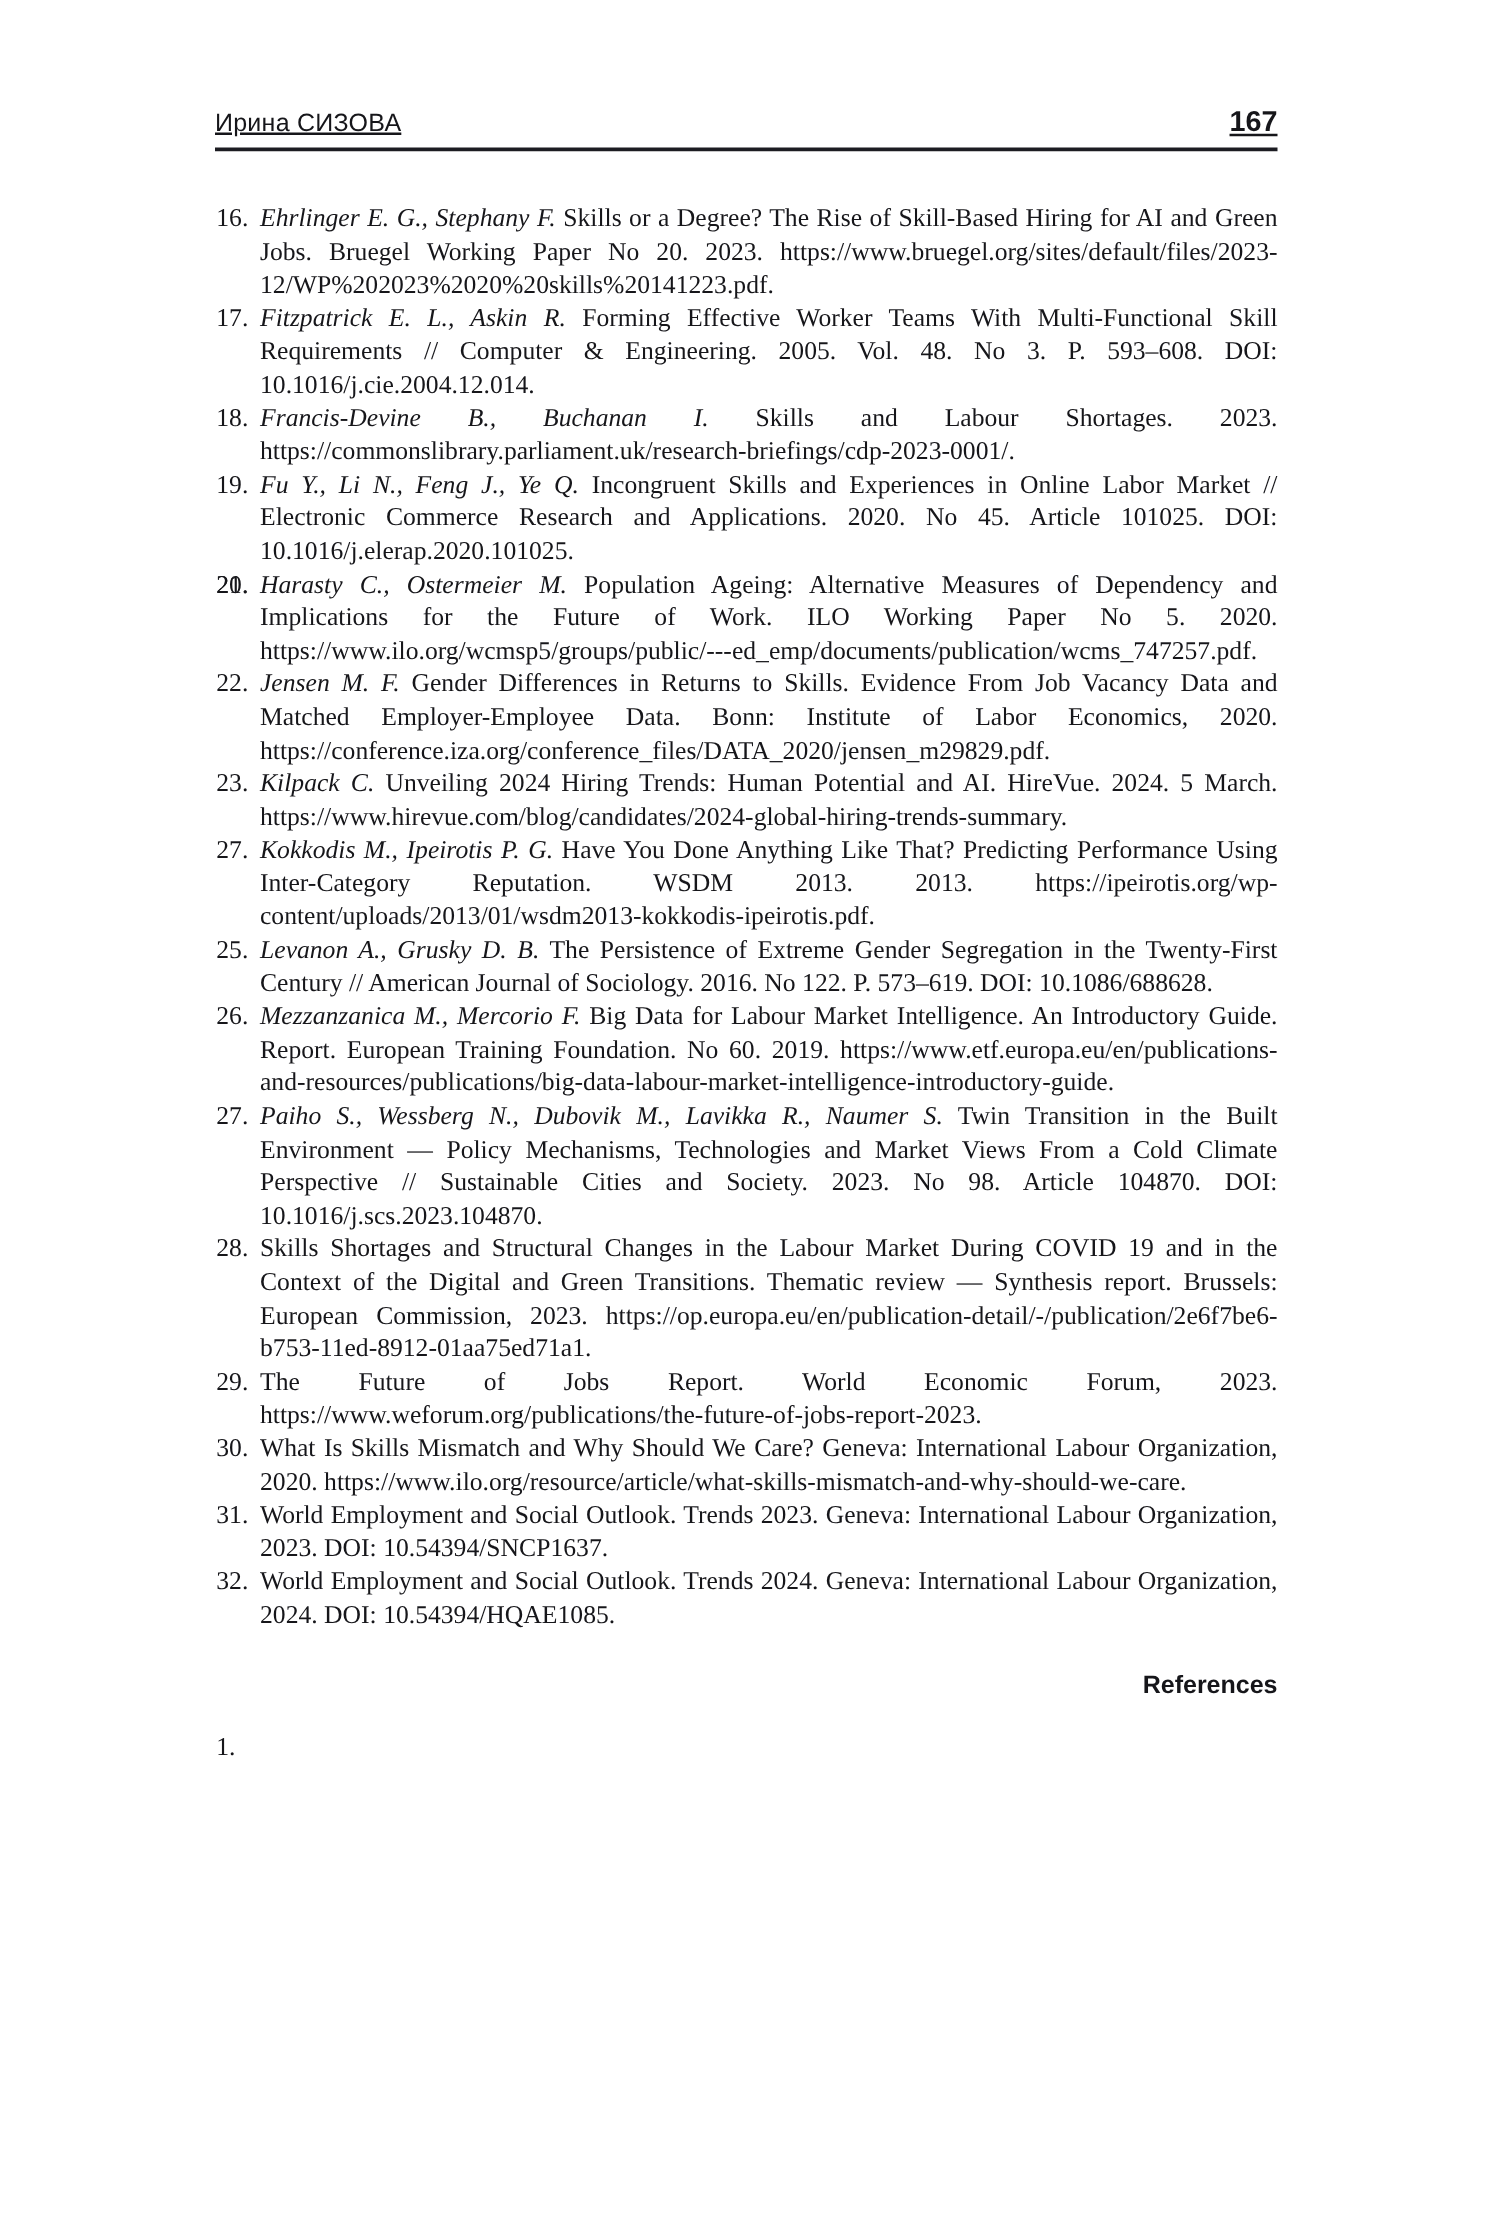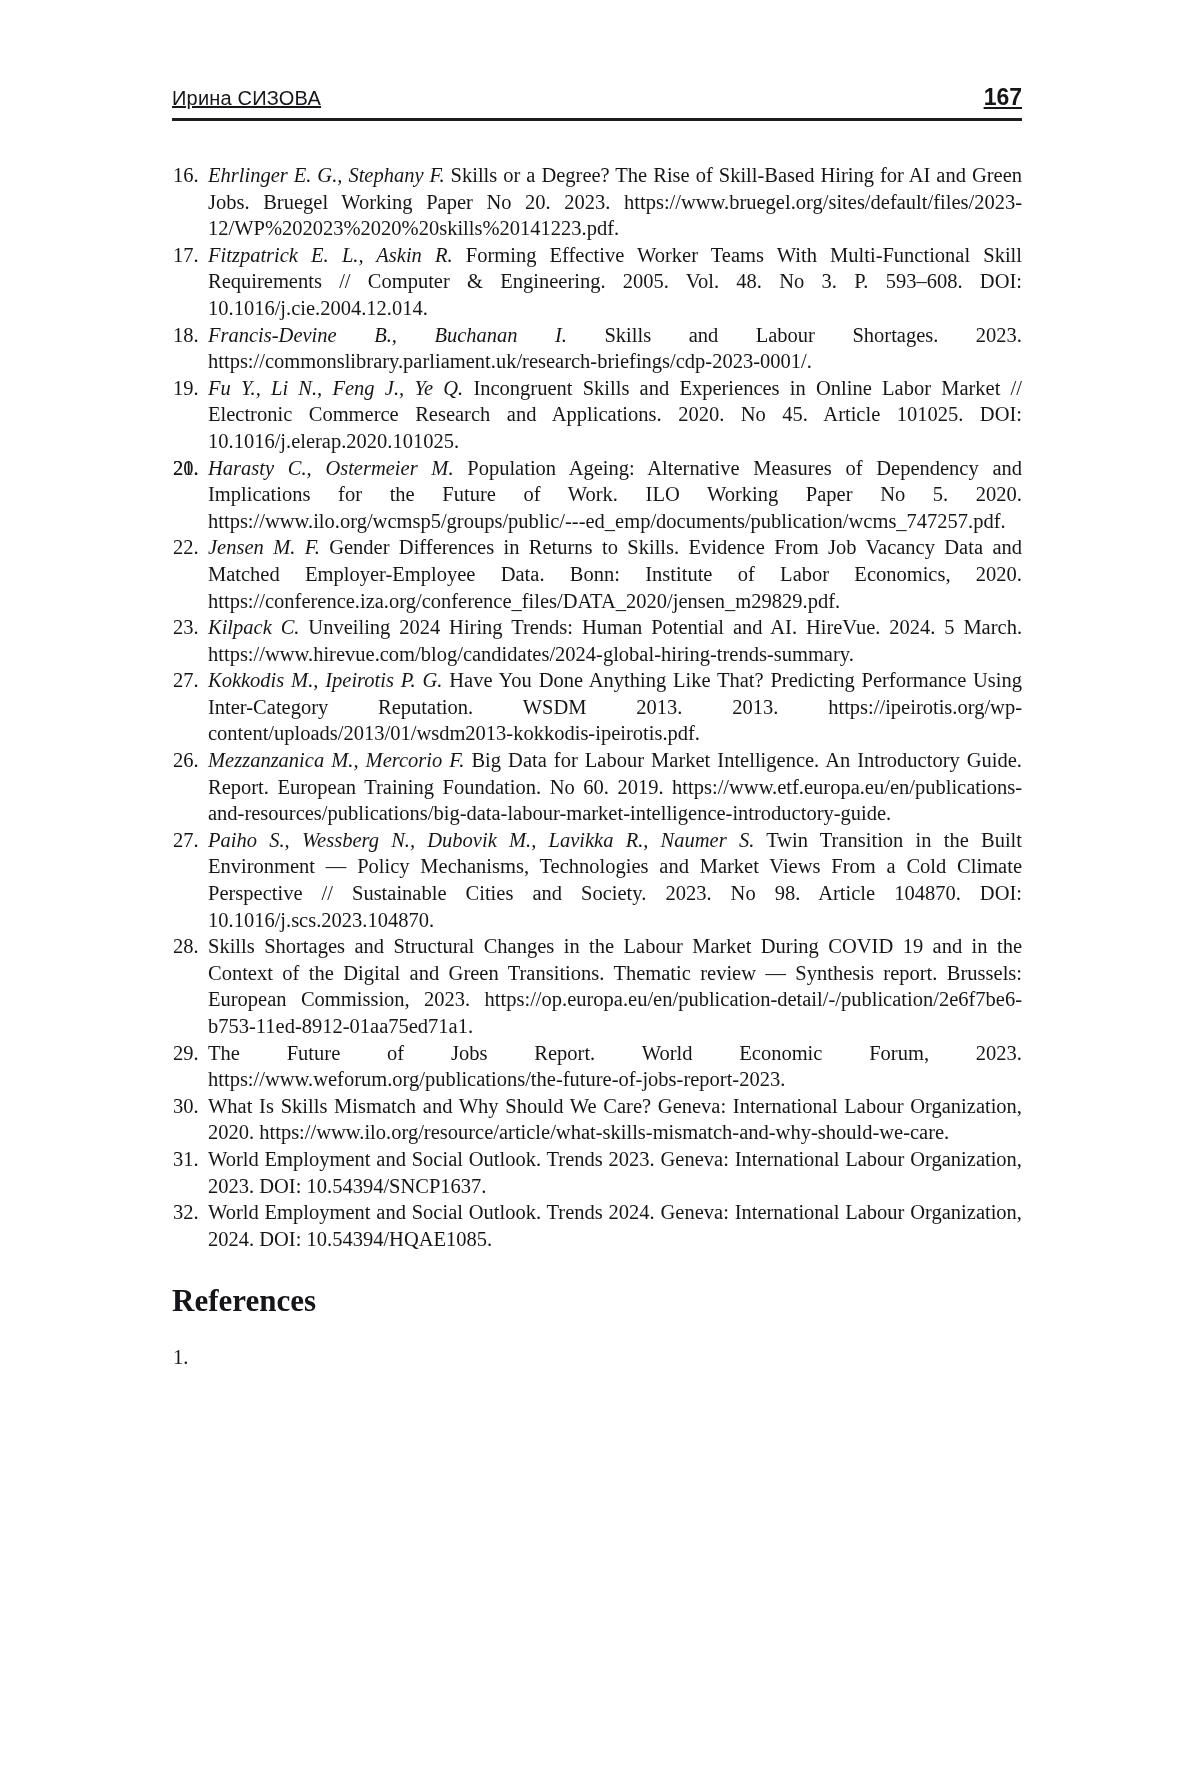--- a/index.html
+++ b/index.html
@@ -56,25 +56,25 @@
     top: 0;
     white-space: nowrap;
   }
   .ref-authors {
     font-style: italic;
   }
   .ref-body {
     word-break: break-word;
   }
   .refs-heading {
-    font-size: 31px;
+    font-size: 20px;
     font-weight: 700;
-    text-align: left;
+    text-align: right;
     margin: 31px 0 25px 0;
-    font-family: Liberation Serif, serif;
+    font-family: Liberation Sans, sans-serif;
   }
   .refs-second {
     margin-top: 0;
   }
 </style>
 </head>
 <body>
 
 <div class="page">
 
@@ -86,20 +86,21 @@
   <ol id="biblio-list" class="ref-list">
       <li class="ref-item"><span class="ref-num">16.</span><span class="ref-body"><span class="ref-authors">Ehrlinger E. G., Stephany F.</span> <span>Skills or a Degree? The Rise of Skill-Based Hiring for AI and Green Jobs. Bruegel Working Paper No 20. 2023. https://www.bruegel.org/sites/default/files/2023-12/WP%202023%2020%20skills%20141223.pdf.</span></span></li>
       <li class="ref-item"><span class="ref-num">17.</span><span class="ref-body"><span class="ref-authors">Fitzpatrick E. L., Askin R.</span> <span>Forming Effective Worker Teams With Multi-Functional Skill Requirements // Computer &amp; Engineering. 2005. Vol. 48. No 3. P. 593–608. DOI: 10.1016/j.cie.2004.12.014.</span></span></li>
       <li class="ref-item"><span class="ref-num">18.</span><span class="ref-body"><span class="ref-authors">Francis-Devine B., Buchanan I.</span> <span>Skills and Labour Shortages. 2023. https://commonslibrary.parliament.uk/research-briefings/cdp-2023-0001/.</span></span></li>
       <li class="ref-item"><span class="ref-num">19.</span><span class="ref-body"><span class="ref-authors">Fu Y., Li N., Feng J., Ye Q.</span> <span>Incongruent Skills and Experiences in Online Labor Market // Electronic Commerce Research and Applications. 2020. No 45. Article 101025. DOI: 10.1016/j.elerap.2020.101025.</span></span></li>
       <li class="ref-item"><span class="ref-num">20.</span></li>
       <li class="ref-item"><span class="ref-num">21.</span><span class="ref-body"><span class="ref-authors">Harasty C., Ostermeier M.</span> <span>Population Ageing: Alternative Measures of Dependency and Implications for the Future of Work. ILO Working Paper No 5. 2020. https://www.ilo.org/wcmsp5/groups/public/---ed_emp/documents/publication/wcms_747257.pdf.</span></span></li>
       <li class="ref-item"><span class="ref-num">22.</span><span class="ref-body"><span class="ref-authors">Jensen M. F.</span> <span>Gender Differences in Returns to Skills. Evidence From Job Vacancy Data and Matched Employer-Employee Data. Bonn: Institute of Labor Economics, 2020. https://conference.iza.org/conference_files/DATA_2020/jensen_m29829.pdf.</span></span></li>
       <li class="ref-item"><span class="ref-num">23.</span><span class="ref-body"><span class="ref-authors">Kilpack C.</span> <span>Unveiling 2024 Hiring Trends: Human Potential and AI. HireVue. 2024. 5 March. https://www.hirevue.com/blog/candidates/2024-global-hiring-trends-summary.</span></span></li>
       <li class="ref-item"><span class="ref-num">27.</span><span class="ref-body"><span class="ref-authors">Kokkodis M., Ipeirotis P. G.</span> <span>Have You Done Anything Like That? Predicting Performance Using Inter-Category Reputation. WSDM 2013. 2013. https://ipeirotis.org/wp-content/uploads/2013/01/wsdm2013-kokkodis-ipeirotis.pdf.</span></span></li>
+      <li class="ref-item"><span class="ref-num">25.</span><span class="ref-body"><span class="ref-authors">Levanon A., Grusky D. B.</span> <span>The Persistence of Extreme Gender Segregation in the Twenty-First Century // American Journal of Sociology. 2016. No 122. P. 573–619. DOI: 10.1086/688628.</span></span></li>
       <li class="ref-item"><span class="ref-num">26.</span><span class="ref-body"><span class="ref-authors">Mezzanzanica M., Mercorio F.</span> <span>Big Data for Labour Market Intelligence. An Introductory Guide. Report. European Training Foundation. No 60. 2019. https://www.etf.europa.eu/en/publications-and-resources/publications/big-data-labour-market-intelligence-introductory-guide.</span></span></li>
       <li class="ref-item"><span class="ref-num">27.</span><span class="ref-body"><span class="ref-authors">Paiho S., Wessberg N., Dubovik M., Lavikka R., Naumer S.</span> <span>Twin Transition in the Built Environment — Policy Mechanisms, Technologies and Market Views From a Cold Climate Perspective // Sustainable Cities and Society. 2023. No 98. Article 104870. DOI: 10.1016/j.scs.2023.104870.</span></span></li>
       <li class="ref-item"><span class="ref-num">28.</span><span class="ref-body"><span>Skills Shortages and Structural Changes in the Labour Market During COVID 19 and in the Context of the Digital and Green Transitions. Thematic review — Synthesis report. Brussels: European Commission, 2023. https://op.europa.eu/en/publication-detail/-/publication/2e6f7be6-b753-11ed-8912-01aa75ed71a1.</span></span></li>
       <li class="ref-item"><span class="ref-num">29.</span><span class="ref-body"><span>The Future of Jobs Report. World Economic Forum, 2023. https://www.weforum.org/publications/the-future-of-jobs-report-2023.</span></span></li>
       <li class="ref-item"><span class="ref-num">30.</span><span class="ref-body"><span>What Is Skills Mismatch and Why Should We Care? Geneva: International Labour Organization, 2020. https://www.ilo.org/resource/article/what-skills-mismatch-and-why-should-we-care.</span></span></li>
       <li class="ref-item"><span class="ref-num">31.</span><span class="ref-body"><span>World Employment and Social Outlook. Trends 2023. Geneva: International Labour Organization, 2023. DOI: 10.54394/SNCP1637.</span></span></li>
       <li class="ref-item"><span class="ref-num">32.</span><span class="ref-body"><span>World Employment and Social Outlook. Trends 2024. Geneva: International Labour Organization, 2024. DOI: 10.54394/HQAE1085.</span></span></li>
     </ol>
 
   <h2 class="refs-heading">References</h2>

